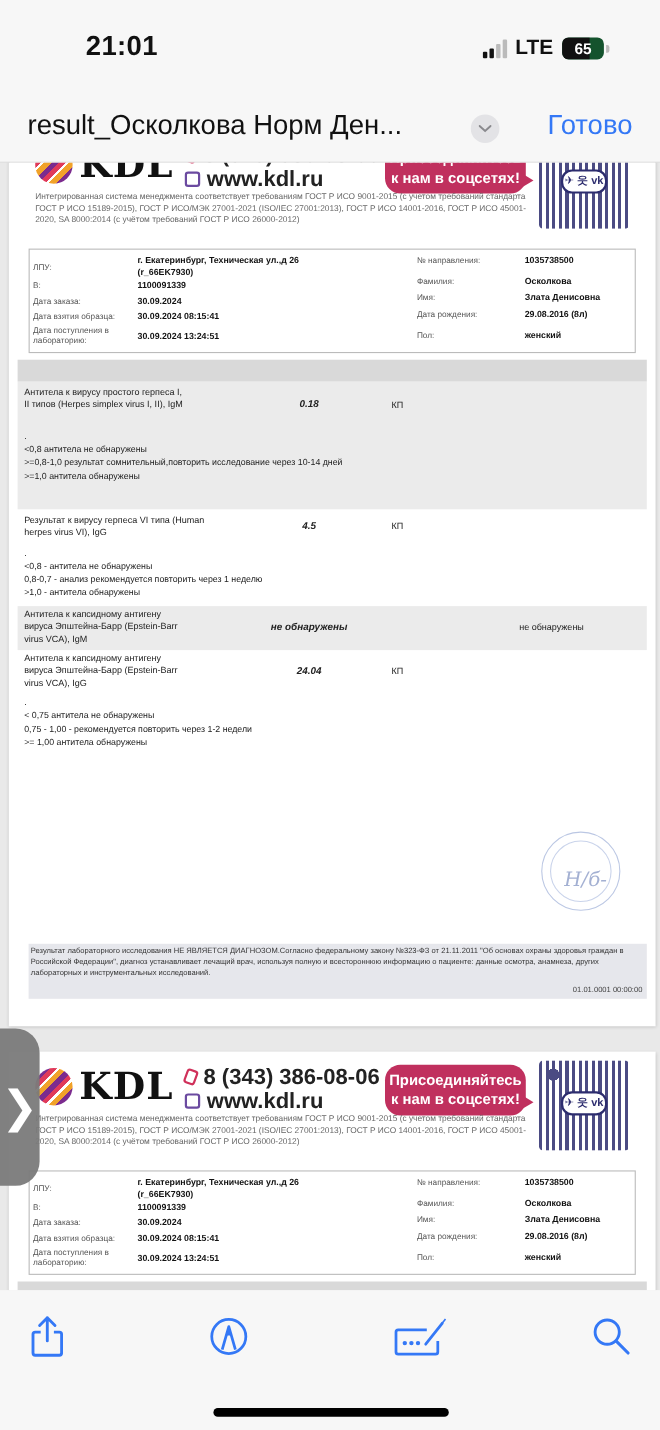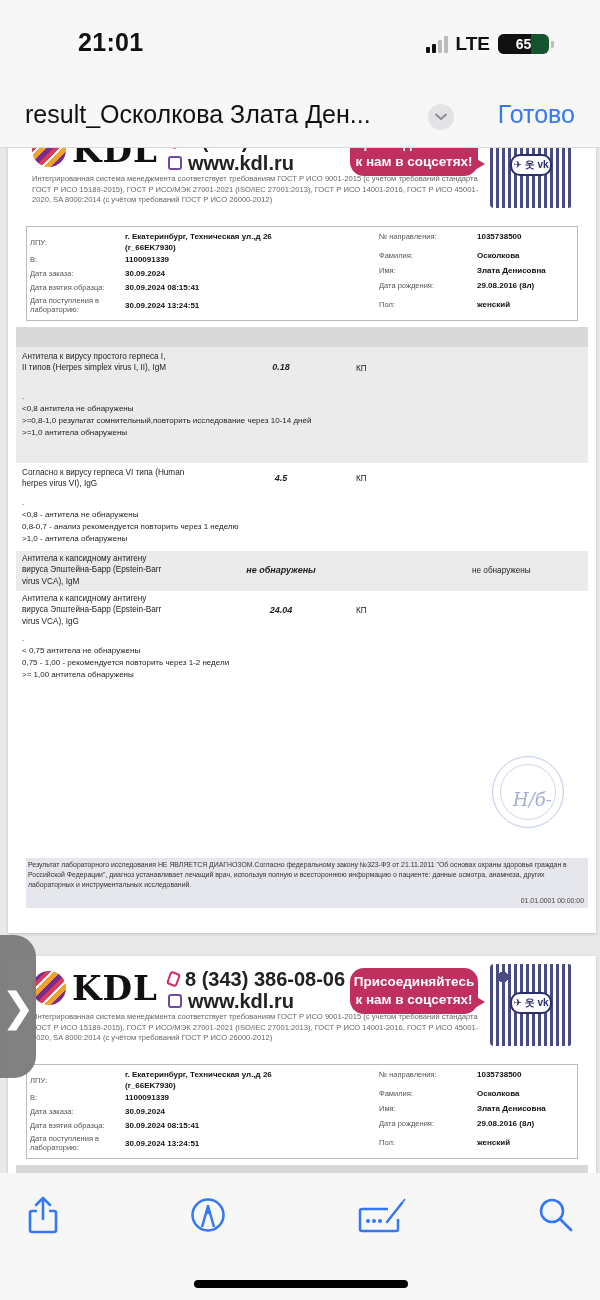--- a/index.html
+++ b/index.html
@@ -7,21 +7,21 @@
   body { position: relative; font-family: "Liberation Sans", "DejaVu Sans", sans-serif; color: #111; }
 
   
   .status-bar { position: absolute; top: 0; left: 0; width: 600px; height: 80px; background: #f7f7f7; }
   .status-time { position: absolute; left: 78px; top: 28px; font-size: 25px; font-weight: 600; letter-spacing: 0.3px; }
   .status-right { position: absolute; right: 46px; top: 33px; display: flex; align-items: center; gap: 8px; }
   .signal { display: flex; align-items: flex-end; gap: 2px; height: 18px; }
   .signal span { display: block; width: 4px; background: #111; border-radius: 1px; }
   .signal span.dim { background: #bbb; }
   .lte { font-size: 19px; font-weight: 600; }
-  .battery { position: relative; width: 51px; height: 20px; border-radius: 6px; background: #14532d; overflow: hidden; }
+  .battery { position: relative; width: 38px; height: 20px; border-radius: 6px; background: #14532d; overflow: hidden; }
   .battery-fill { position: absolute; left: 0; top: 0; bottom: 0; width: 65%; background: #111; }
   .battery-text { position: absolute; inset: 0; display: flex; align-items: center; justify-content: center; font-size: 14px; font-weight: 700; color: #fff; }
   .battery-nub { width: 3px; height: 7px; background: #bbb; border-radius: 0 2px 2px 0; margin-left: -6px; }
 
   
   .nav-bar { position: absolute; top: 80px; left: 0; width: 600px; height: 68px; background: #f7f7f7; border-bottom: 1px solid #d9d9d9; }
   .doc-title { position: absolute; left: 25px; top: 20px; font-size: 25px; font-weight: 500; color: #111; white-space: nowrap; }
   .title-chevron { position: absolute; left: 428px; top: 24px; width: 26px; height: 26px; border-radius: 50%; background: #e3e3e6; display: flex; align-items: center; justify-content: center; }
   .done-button { position: absolute; right: 25px; top: 20px; font-size: 25px; color: #3478f6; font-weight: 500; }
 
@@ -101,21 +101,21 @@
     <span class="lte">LTE</span>
     <div class="battery">
       <div class="battery-fill"></div>
       <div class="battery-text">65</div>
     </div>
     <div class="battery-nub"></div>
   </div>
 </div>
 
 <div class="nav-bar">
-  <div class="doc-title">result_Осколкова Злата Ден...</div>
+  <div class="doc-title">result_Осколкова Норм Ден...</div>
   <div class="title-chevron">
     <svg width="12" height="8" viewBox="0 0 12 8">
         <path d="M1 1.5 L6 6 L11 1.5" stroke="#8a8a8e" stroke-width="1.8" fill="none" stroke-linecap="round"></path>
       </svg>
   </div>
   <div class="done-button">Готово</div>
 </div>
 
 <div class="viewer">
 
@@ -204,21 +204,21 @@
       <div class="test-unit" style="top:16px">КП</div>
       <div class="test-notes" style="top:44px">
         <div>.</div>
         <div>&lt;0,8 антитела не обнаружены</div>
         <div>&gt;=0,8-1,0 результат сомнительный,повторить исследование через 10-14 дней</div>
         <div>&gt;=1,0 антитела обнаружены</div>
       </div>
     </div>
 
     <div class="test" style="height:88px">
-      <div class="test-name" style="width:170px">Согласно к вирусу герпеса VI типа (Human herpes virus VI), IgG</div>
+      <div class="test-name" style="width:170px">Результат к вирусу герпеса VI типа (Human herpes virus VI), IgG</div>
       <div class="test-result" style="top:10px">4.5</div>
       <div class="test-unit" style="top:10px">КП</div>
       <div class="test-notes" style="top:34px">
         <div>.</div>
         <div>&lt;0,8 - антитела не обнаружены</div>
         <div>0,8-0,7 - анализ рекомендуется повторить через 1 неделю</div>
         <div>&gt;1,0 - антитела обнаружены</div>
       </div>
     </div>
 

